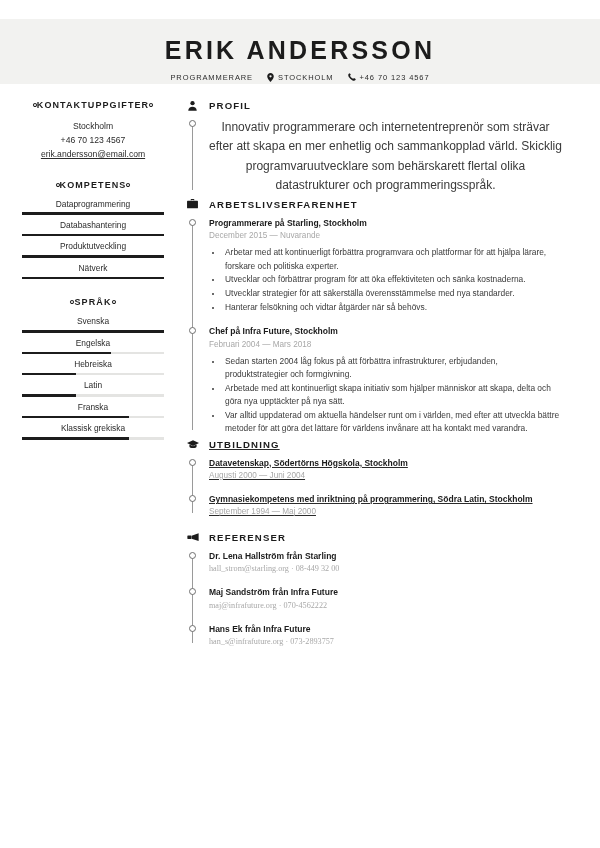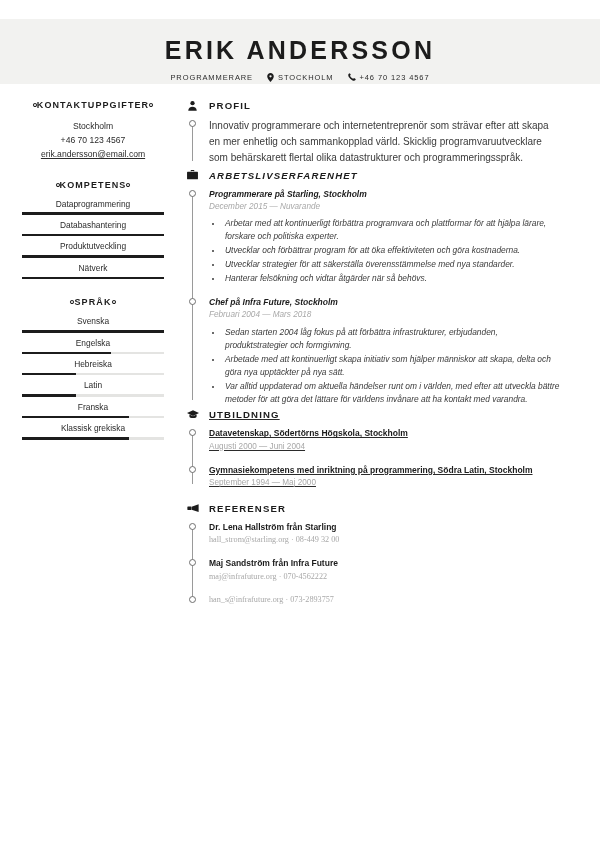--- a/index.html
+++ b/index.html
@@ -52,21 +52,21 @@
   .section{position:relative;margin-bottom:3px;}
   .sec-head{display:flex;align-items:center;gap:10px;margin-bottom:7px;}
   .sec-icon{width:13px;display:flex;justify-content:center;align-items:center;flex:0 0 13px;}
   .sec-title{font-size:9.6px;font-weight:700;letter-spacing:1.15px;color:#1c1c1c;text-transform:uppercase;}
   .sec-body{position:relative;padding-left:23px;}
   
   .rail{position:absolute;left:5.5px;top:3px;bottom:6px;width:1px;background:#9a9a9a;}
   .node{position:absolute;left:2.5px;width:7px;height:7px;border:1.3px solid #6f6f6f;
         border-radius:50%;background:#fff;box-sizing:border-box;}
 
-  .para{font-size:10px;line-height:1.62;color:#3a3a3a;margin:0;}
+  .para{font-size:12px;line-height:1.62;color:#3a3a3a;margin:0;text-align:center;}
   .entry{position:relative;margin-bottom:11px;}
   .entry:last-child{margin-bottom:0;}
   .entry-title{font-size:8.5px;font-weight:700;color:#1c1c1c;line-height:1.45;margin:0;}
   .entry-date{font-size:8.2px;color:#a8a8a8;line-height:1.5;margin:1px 0 0 0;}
   .entry-contact{font-size:8.2px;color:#a8a8a8;line-height:1.5;margin:1px 0 0 0;font-family:Liberation Serif, serif;}
   ul.bullets{margin:4px 0 0 0;padding-left:14px;}
   ul.bullets li{font-size:8.4px;line-height:1.58;color:#3a3a3a;margin-bottom:0.5px;
                 padding-left:2px;}
   ul.bullets li::marker{font-size:7px;}
 </style>
@@ -207,39 +207,39 @@
         </span>
         <span class="sec-title">PROFIL</span>
       </div>
       <div class="sec-body">
         <div class="rail"></div>
         <div class="node" style="top:2px"></div>
         <p class="para">Innovativ programmerare och internetentreprenör som strävar efter att skapa en mer enhetlig och sammankopplad värld. Skicklig programvaruutvecklare som behärskarett flertal olika datastrukturer och programmeringsspråk.</p>
       </div>
     </div>
 
-    <div class="section" style="font-style:italic;">
+    <div class="section" style="">
       <div class="sec-head">
         <span class="sec-icon">
           <svg width="11" height="10" viewBox="0 0 12 11">
             <path d="M4 1.4V0.6C4 0.25 4.3 0 4.6 0h2.8c0.3 0 0.6 0.25 0.6 0.6v0.8h-1.1V1.1H5.1v0.3z" fill="#1c1c1c"></path>
             <rect x="0" y="2" width="12" height="8.2" rx="0.7" fill="#1c1c1c"></rect>
           </svg>
         </span>
         <span class="sec-title">ARBETSLIVSERFARENHET</span>
       </div>
       <div class="sec-body" id="experience-body">
         <div class="rail"></div>
       <div class="entry">
             <div class="node" style="top: 2px; left: -20.5px;"></div>
             <p class="entry-title">Programmerare på Starling, Stockholm</p>
             <p class="entry-date">December 2015 — Nuvarande</p>
             <ul class="bullets">
               <li>Arbetar med att kontinuerligt förbättra programvara och plattformar för att hjälpa lärare, forskare och politiska experter.</li>
-              <li>Utvecklar och förbättrar program för att öka effektiviteten och göra kostnaderna.</li>
+              <li>Utvecklar och förbättrar program för att öka effektiviteten och sänka kostnaderna.</li>
               <li>Utvecklar strategier för att säkerställa överensstämmelse med nya standarder.</li>
               <li>Hanterar felsökning och vidtar åtgärder när så behövs.</li>
             </ul>
           </div>
           <div class="entry">
             <div class="node" style="top: 2px; left: -20.5px;"></div>
             <p class="entry-title">Chef på Infra Future, Stockholm</p>
             <p class="entry-date">Februari 2004 — Mars 2018</p>
             <ul class="bullets">
               <li>Sedan starten 2004 låg fokus på att förbättra infrastrukturer, erbjudanden, produktstrategier och formgivning.</li>
@@ -292,19 +292,20 @@
             <p class="entry-title">Dr. Lena Hallström  från  Starling</p>
             <p class="entry-contact">hall_strom@starling.org · 08-449 32 00</p>
           </div>
           <div class="entry">
             <div class="node" style="top: 2px; left: -20.5px;"></div>
             <p class="entry-title">Maj Sandström  från  Infra Future</p>
             <p class="entry-contact">maj@infrafuture.org · 070-4562222</p>
           </div>
           <div class="entry">
             <div class="node" style="top: 2px; left: -20.5px;"></div>
+            <p class="entry-title">Hans Ek  från  Infra Future</p>
             <p class="entry-contact">han_s@infrafuture.org · 073-2893757</p>
           </div>
         </div>
     </div>
 
   </div>
 </div>
 
 </body></html>

